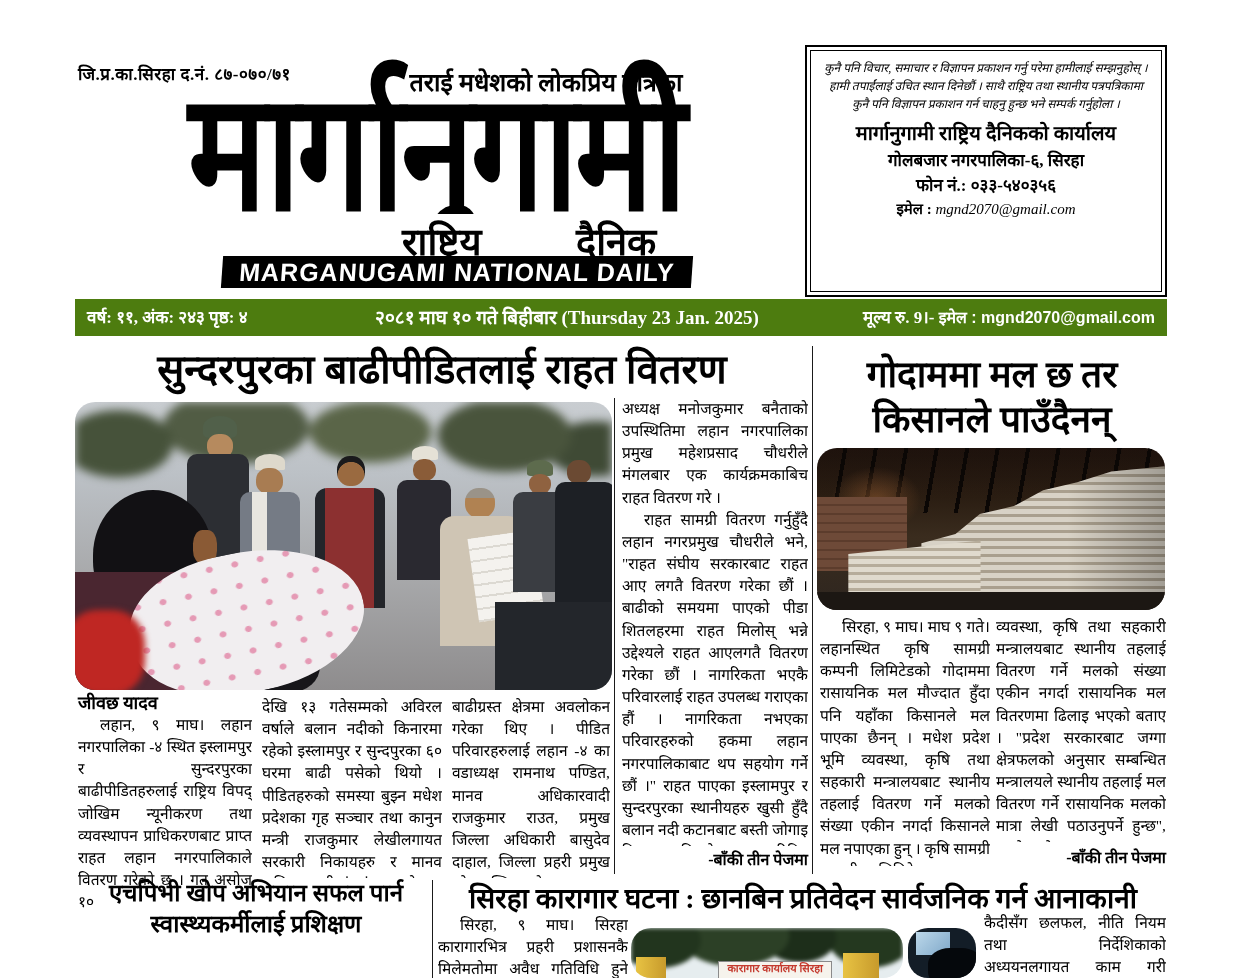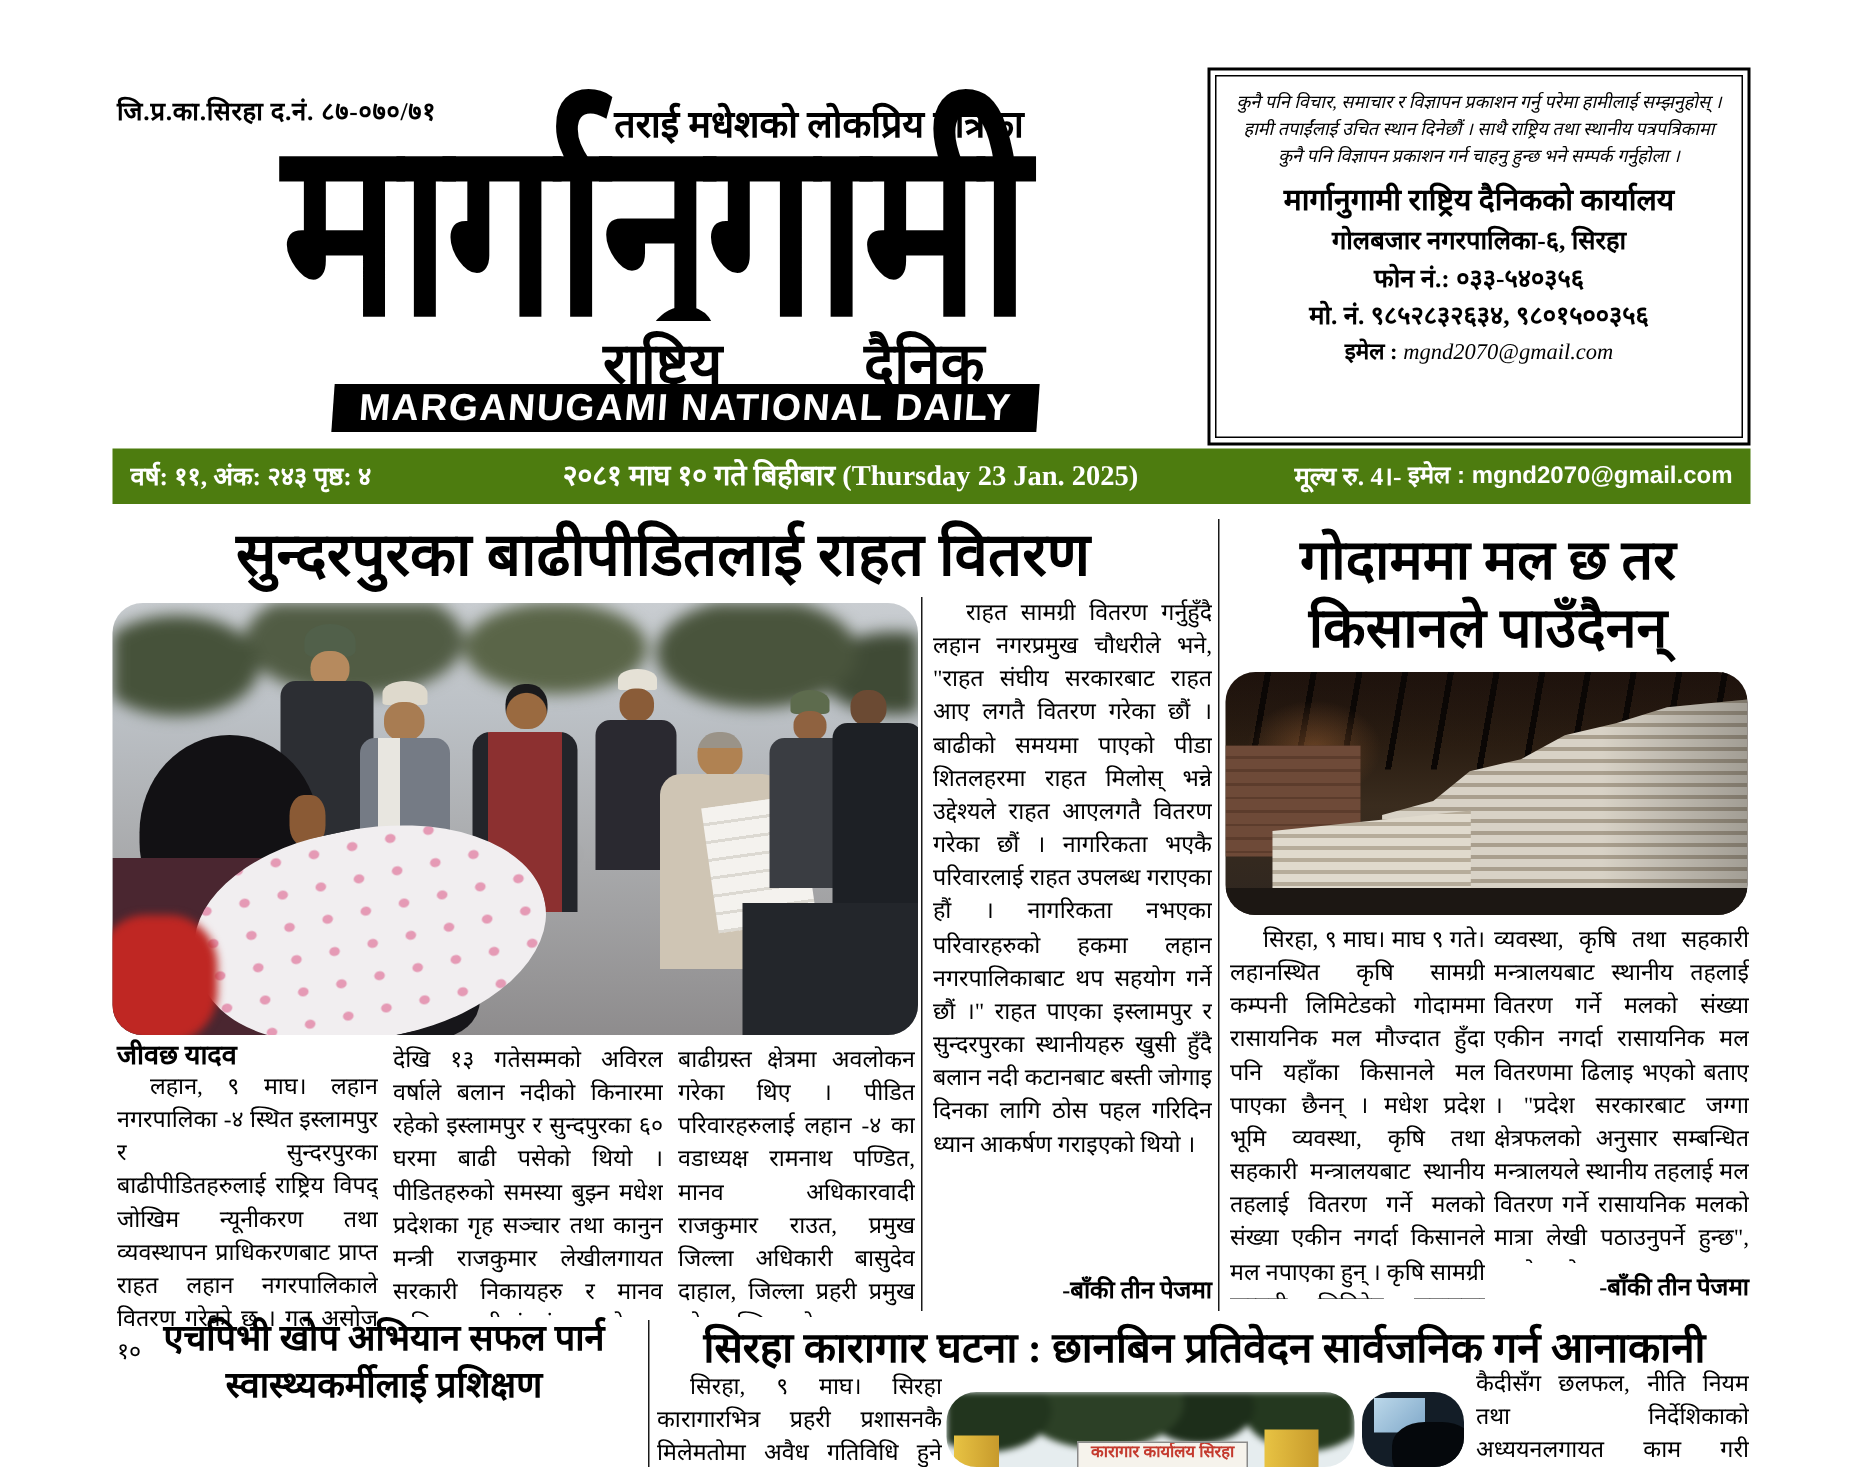--- a/index.html
+++ b/index.html
@@ -112,32 +112,31 @@
     <span class="masthead-sub sub-right">दैनिक</span>
     <div class="masthead-english">MARGANUGAMI NATIONAL DAILY</div>
   </div>
 
   <div class="abs contact-box">
     <div class="contact-inner">
       <div class="contact-notice">कुनै पनि विचार, समाचार र विज्ञापन प्रकाशन गर्नु परेमा हामीलाई सम्झनुहोस् । हामी तपाईंलाई उचित स्थान दिनेछौं । साथै राष्ट्रिय तथा स्थानीय पत्रपत्रिकामा कुनै पनि विज्ञापन प्रकाशन गर्न चाहनु हुन्छ भने सम्पर्क गर्नुहोला ।</div>
       <div class="contact-office">मार्गानुगामी राष्ट्रिय दैनिकको कार्यालय</div>
       <div class="contact-line">गोलबजार नगरपालिका-६, सिरहा</div>
       <div class="contact-line">फोन नं.: ०३३-५४०३५६</div>
-      <div class="contact-line">मो. नं. ९८५२८३२६३४, ९८०१५००३५६</div>
       <div class="contact-email">
         <span>इमेल :</span>
         <span class="lat">mgnd2070@gmail.com</span>
       </div>
     </div>
   </div>
 
   <div class="abs date-bar">
     <span class="db-issue">वर्ष: ११, अंक: २४३ पृष्ठ: ४</span>
     <span class="db-date">२०८१ माघ १० गते बिहीबार (Thursday 23 Jan. 2025)</span>
-    <span class="db-price">मूल्य रु. 4।-</span>
+    <span class="db-price">मूल्य रु. 9।-</span>
     <span class="db-email">इमेल : mgnd2070@gmail.com</span>
   </div>
 
   <h1 class="abs headline lead-headline">सुन्दरपुरका बाढीपीडितलाई राहत वितरण</h1>
 
   <div class="abs photo ph-main">
     <div class="ph-trees"></div>
 
     <div class="blob" style="left:128px;top:14px;width:34px;height:22px;background:#51604a;border-radius:50% 50% 20% 20%;"></div>
     <div class="blob" style="left:132px;top:32px;width:26px;height:24px;background:#b68a5e;border-radius:45%;"></div>
@@ -173,20 +172,21 @@
   <div class="abs bodycol" style="left:78px;top:714px;width:174px;height:264px;">
     <p class="indent">लहान, ९ माघ। लहान नगरपालिका -४ स्थित इस्लामपुर र सुन्दरपुरका बाढीपीडितहरुलाई राष्ट्रिय विपद् जोखिम न्यूनीकरण तथा व्यवस्थापन प्राधिकरणबाट प्राप्त राहत लहान नगरपालिकाले वितरण गरेको छ । गत असोज १०</p>
   </div>
   <div class="abs bodycol" style="left:262px;top:696px;width:180px;height:182px;">
     <p>देखि १३ गतेसम्मको अविरल वर्षाले बलान नदीको किनारमा रहेको इस्लामपुर र सुन्दपुरका ६० घरमा बाढी पसेको थियो । पीडितहरुको समस्या बुझ्न मधेश प्रदेशका गृह सञ्चार तथा कानुन मन्त्री राजकुमार लेखीलगायत सरकारी निकायहरु र मानव अधिकारवादी संघसंस्थाहरुले</p>
   </div>
   <div class="abs bodycol" style="left:452px;top:696px;width:158px;height:182px;">
     <p>बाढीग्रस्त क्षेत्रमा अवलोकन गरेका थिए । पीडित परिवारहरुलाई लहान -४ का वडाध्यक्ष रामनाथ पण्डित, मानव अधिकारवादी राजकुमार राउत, प्रमुख जिल्ला अधिकारी बासुदेव दाहाल, जिल्ला प्रहरी प्रमुख रमेश पण्डित र नेपाल पत्रकार महासंघ सिरहा शाखाका</p>
   </div>
   <div class="abs bodycol" style="left:622px;top:398px;width:186px;height:448px;">
+    <p>अध्यक्ष मनोजकुमार बनैताको उपस्थितिमा लहान नगरपालिका प्रमुख महेशप्रसाद चौधरीले मंगलबार एक कार्यक्रमकाबिच राहत वितरण गरे ।</p>
     <p class="indent">राहत सामग्री वितरण गर्नुहुँदै लहान नगरप्रमुख चौधरीले भने, "राहत संघीय सरकारबाट राहत आए लगतै वितरण गरेका छौं । बाढीको समयमा पाएको पीडा शितलहरमा राहत मिलोस् भन्ने उद्देश्यले राहत आएलगतै वितरण गरेका छौं । नागरिकता भएकै परिवारलाई राहत उपलब्ध गराएका हौं । नागरिकता नभएका परिवारहरुको हकमा लहान नगरपालिकाबाट थप सहयोग गर्ने छौं ।" राहत पाएका इस्लामपुर र सुन्दरपुरका स्थानीयहरु खुसी हुँदै बलान नदी कटानबाट बस्ती जोगाइ दिनका लागि ठोस पहल गरिदिन ध्यान आकर्षण गराइएको थियो ।</p>
   </div>
   <div class="abs cont" style="left:622px;top:848px;width:186px;">-बाँकी तीन पेजमा</div>
 
   <div class="abs vrule" style="left:614px;top:398px;height:476px;"></div>
   <div class="abs vrule" style="left:812px;top:346px;height:528px;"></div>
 
   <h2 class="abs headline fert-headline">गोदाममा मल छ तर किसानले पाउँदैनन्</h2>
 
   <div class="abs photo ph-ware">

